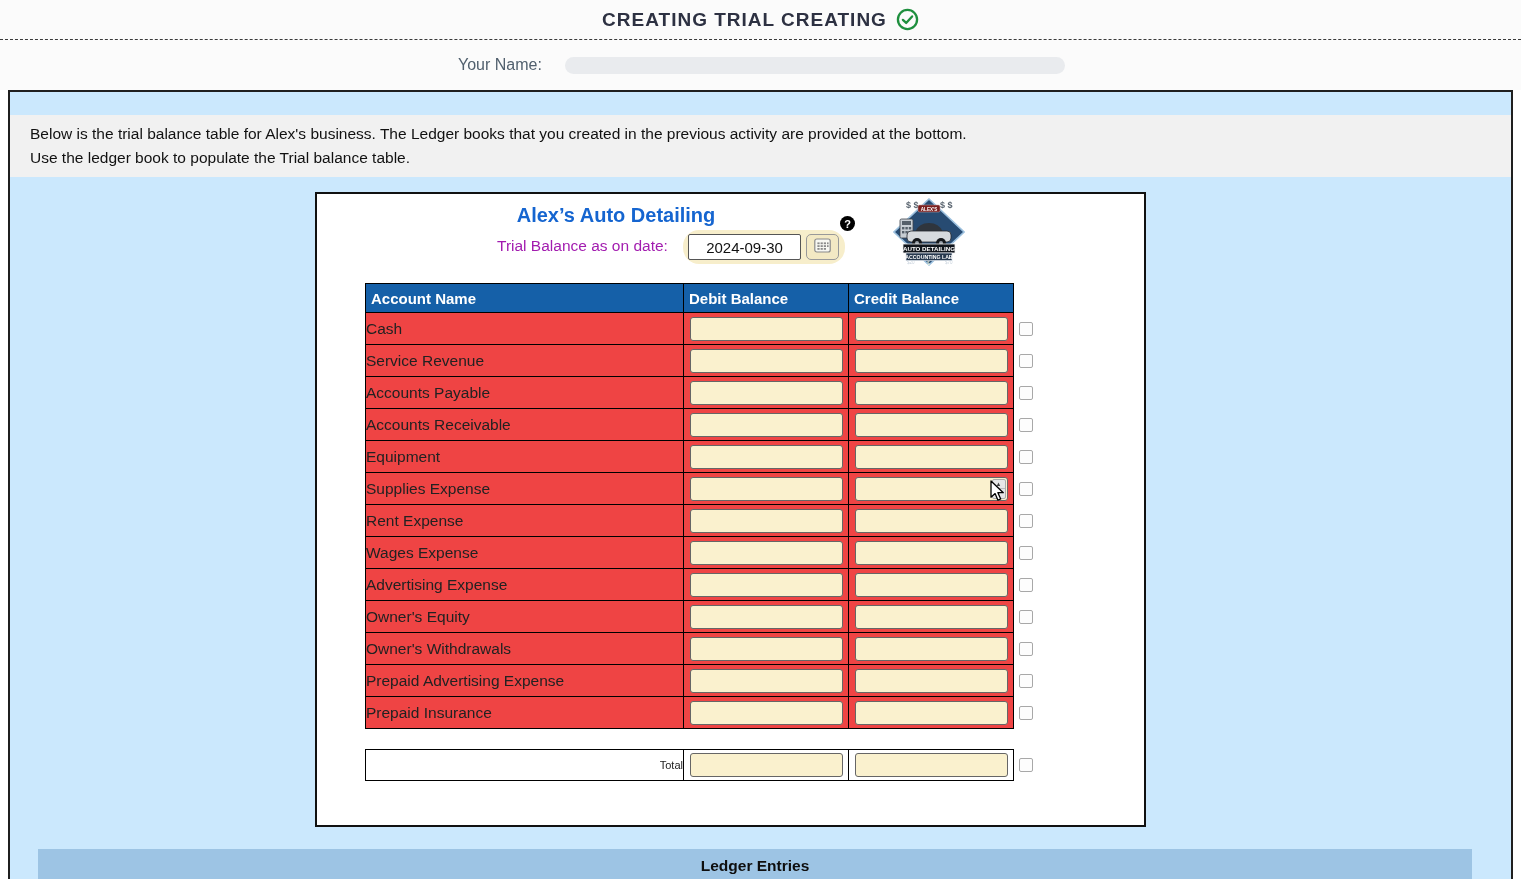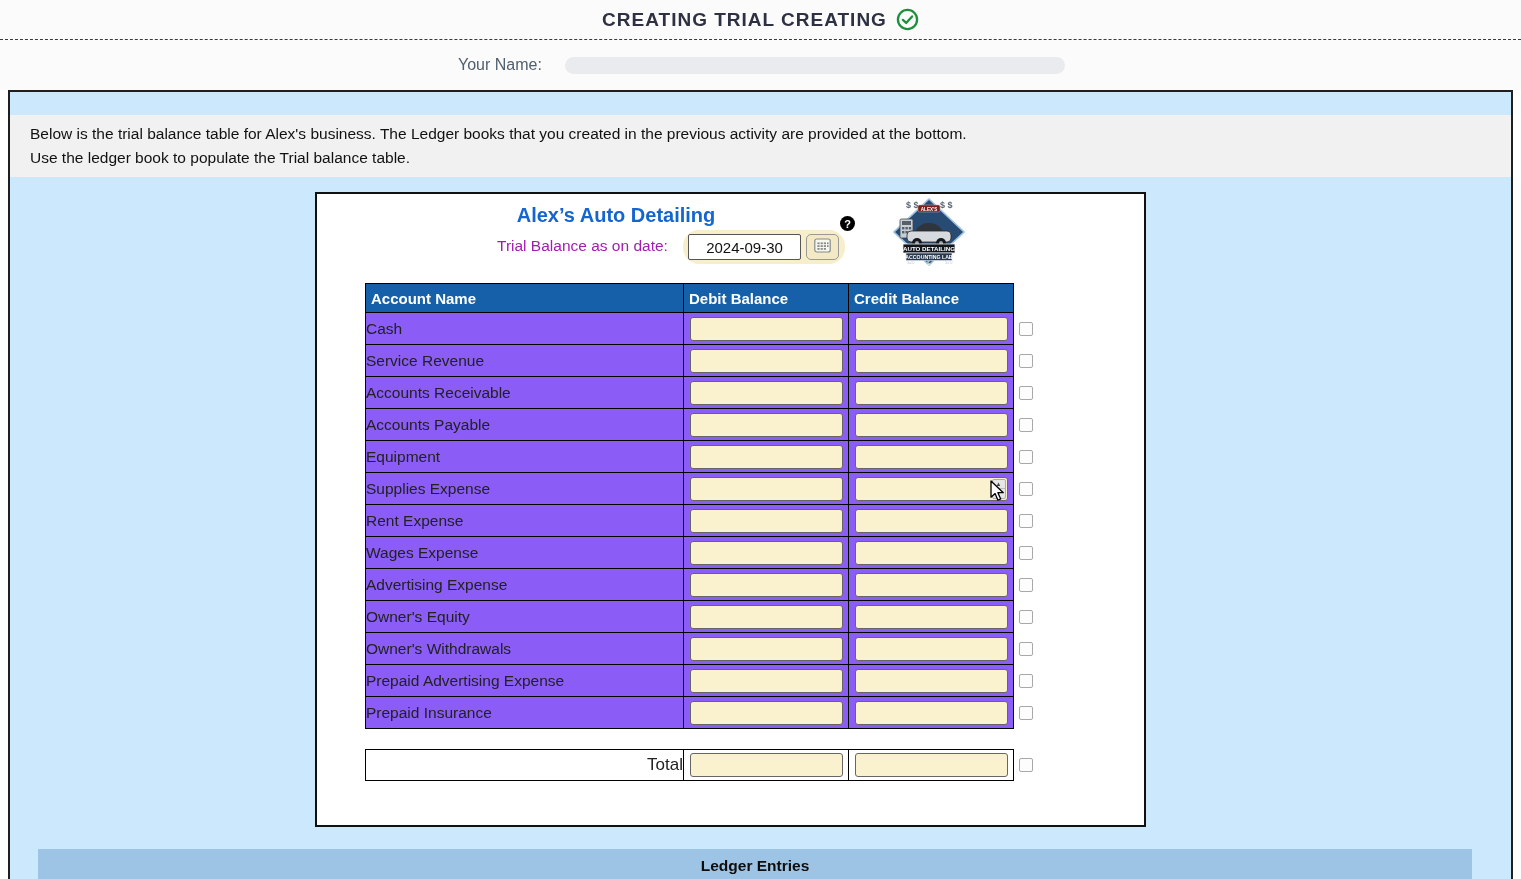--- a/index.html
+++ b/index.html
@@ -63,21 +63,21 @@
     width:33px;height:26px;background:#f3e9c4;border:1px solid #999;border-radius:5px;
     display:flex;align-items:center;justify-content:center;cursor:pointer;padding:0;
   }
   .q-icon{
     position:absolute;left:523px;top:22px;width:15px;height:15px;background:#000;color:#fff;
     border-radius:50%;font-size:11px;font-weight:bold;display:flex;align-items:center;justify-content:center;
   }
   .logo{position:absolute;left:576px;top:4px;}
   
   .table-zone{margin-left:48px;display:flex;}
-  table.tb{border-collapse:collapse;background:#8b5cf6;}
+  table.tb{border-collapse:collapse;background:#ef4444;}
   table.tb th{
     background:var(--header-blue);color:#fff;font-size:15px;font-weight:bold;text-align:left;
     padding:5px 5px;border:1px solid #000;height:29px;
   }
   table.tb td{border:1px solid #000;padding:0;height:31px;}
   td.name-cell{font-size:15.5px;padding:0 5px;color:#222;}
   td.val-cell{text-align:center;}
   .input-wrap{position:relative;display:inline-block;line-height:0;}
   input.amt{
     width:153px;height:24px;background:var(--input-beige);border:1px solid #666;border-radius:3px;
@@ -90,21 +90,21 @@
   .spinner span{flex:1;display:flex;align-items:center;justify-content:center;font-size:6px;color:#444;}
   .spinner span:first-child{border-bottom:1px solid #bbb;}
   
   .cb-col{display:flex;flex-direction:column;margin-left:5px;padding-top:30px;}
   .cb-slot{height:32px;display:flex;align-items:center;}
   .cb{width:14px;height:14px;border:1px solid #a8a8a8;background:#fdfdfd;border-radius:2px;}
   
   .total-zone{margin-left:48px;margin-top:20px;display:flex;align-items:center;}
   table.total-tb{border-collapse:collapse;background:#fff;}
   table.total-tb td{border:1px solid #000;height:31px;padding:0;}
-  td.total-label-cell{width:318px;text-align:right;font-size:17px;padding:0 7px;color:#222;}
+  td.total-label-cell{width:318px;text-align:right;font-size:11px;padding:0 7px;color:#222;}
   .total-cb{margin-left:5px;}
   
   .ledger-band{
     margin:22px 0 0 28px;width:1434px;height:34px;background:var(--ledger-blue);
     display:flex;align-items:center;justify-content:center;
     font-weight:bold;font-size:15.5px;color:#0e0e0e;
   }
   
   .cursor{position:absolute;left:989px;top:480px;pointer-events:none;z-index:50;}
 </style>
@@ -217,26 +217,26 @@
               <td class="name-cell">Cash</td>
               <td class="val-cell"><span class="input-wrap"><input class="amt" type="text" style=""></span></td>
               <td class="val-cell"><span class="input-wrap"><input class="amt" type="text" style=""></span></td>
             </tr>
             <tr>
               <td class="name-cell">Service Revenue</td>
               <td class="val-cell"><span class="input-wrap"><input class="amt" type="text" style=""></span></td>
               <td class="val-cell"><span class="input-wrap"><input class="amt" type="text" style=""></span></td>
             </tr>
             <tr>
+              <td class="name-cell">Accounts Payable</td>
+              <td class="val-cell"><span class="input-wrap"><input class="amt" type="text" style=""></span></td>
+              <td class="val-cell"><span class="input-wrap"><input class="amt" type="text" style=""></span></td>
+            </tr>
+            <tr>
               <td class="name-cell">Accounts Receivable</td>
-              <td class="val-cell"><span class="input-wrap"><input class="amt" type="text" style=""></span></td>
-              <td class="val-cell"><span class="input-wrap"><input class="amt" type="text" style=""></span></td>
-            </tr>
-            <tr>
-              <td class="name-cell">Accounts Payable</td>
               <td class="val-cell"><span class="input-wrap"><input class="amt" type="text" style=""></span></td>
               <td class="val-cell"><span class="input-wrap"><input class="amt" type="text" style=""></span></td>
             </tr>
             <tr>
               <td class="name-cell">Equipment</td>
               <td class="val-cell"><span class="input-wrap"><input class="amt" type="text" style=""></span></td>
               <td class="val-cell"><span class="input-wrap"><input class="amt" type="text" style=""></span></td>
             </tr>
             <tr>
               <td class="name-cell">Supplies Expense</td>

